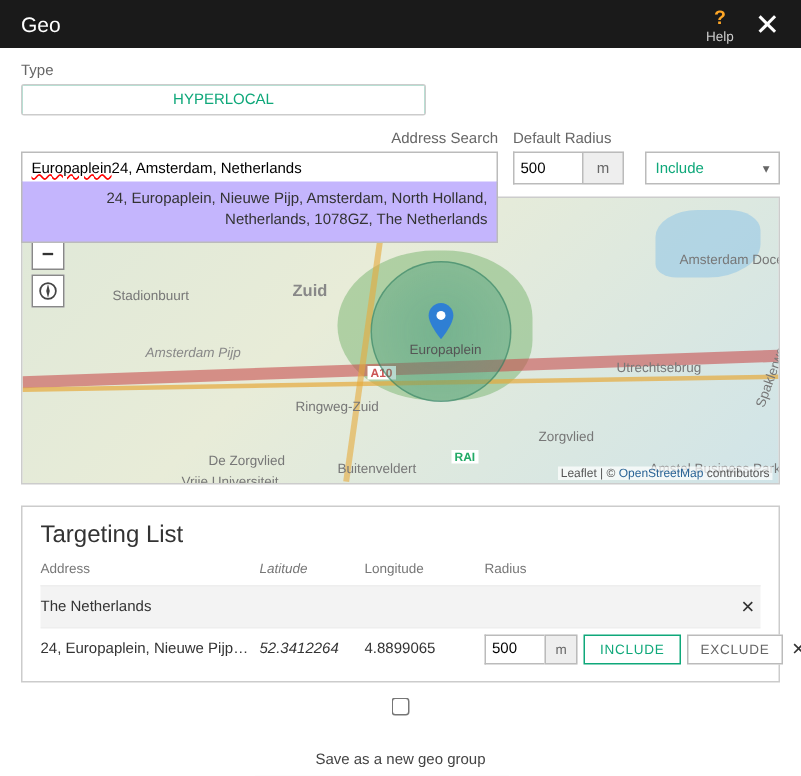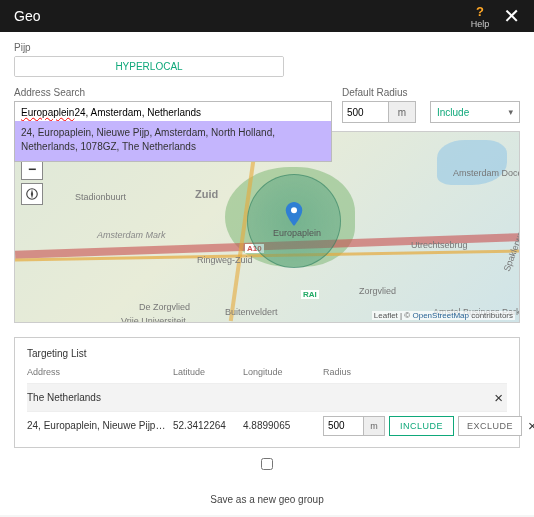--- a/index.html
+++ b/index.html
@@ -9,21 +9,21 @@
 .header-right { display: flex; align-items: center; gap: 14px; }
 .help-wrap { display: flex; flex-direction: column; align-items: center; font-size: 9px; color: #ccc; }
 .help-icon { color: #ffa726; font-size: 13px; font-weight: bold; }
 .close-x { color: #fff; font-size: 20px; cursor: pointer; }
 .content { padding: 10px 14px 0 14px; background: #fff; }
 .label { font-size: 10px; color: #666; margin-bottom: 3px; }
 .type-tabs { display: flex; border: 1px solid #ccc; border-radius: 2px; width: 270px; margin-bottom: 10px; overflow: hidden; }
 .type-tab { flex: 1; text-align: center; font-size: 10px; padding: 4px 0; cursor: pointer; background: #fff; }
 .type-tab.active { color: #0fa87a; border: 1px solid #0fa87a; margin: -1px; }
 .row2 { display: flex; gap: 10px; margin-bottom: 4px; align-items: flex-end; }
-.addr-col { flex: 0 0 318px; position: relative; }
+.addr-col { flex: 0 0 318px; position: relative; text-align: right; }
 .addr-input { width: 100%; height: 22px; border: 1px solid #bbb; font-size: 10px; padding: 0 6px; }
 .addr-input .spell { text-decoration: underline red wavy; text-decoration-thickness: 1px; }
 .suggest { position: absolute; top: 34px; left: 0; right: 0; background: #c4b5fd; border: 1px solid #bbb; border-top: none; font-size: 10px; padding: 5px 6px 7px 6px; line-height: 1.4; z-index: 5; color: #333; }
 .radius-col { flex: 0 0 78px; }
 .radius-box { display: flex; height: 22px; }
 .radius-input { width: 46px; border: 1px solid #bbb; font-size: 10px; padding: 0 4px; border-right: none; }
 .radius-unit { width: 28px; border: 1px solid #bbb; background: #eee; font-size: 10px; display: flex; align-items: center; justify-content: center; color: #666; }
 .include-col { flex: 1; }
 .include-sel { width: 100%; height: 22px; border: 1px solid #bbb; font-size: 10px; color: #0fa87a; display: flex; align-items: center; justify-content: space-between; padding: 0 6px; cursor: pointer; }
 .map-wrap { margin-top: 8px; height: 192px; position: relative; border: 1px solid #ccc; background: linear-gradient(135deg,#dfe8d8 0%,#e8ecd8 40%,#d0e4e8 100%); overflow: hidden; }
@@ -40,24 +40,24 @@
 .pin-label { position:absolute; left:258px; top:96px; font-size:9px; color:#555; }
 .map-ctrls { position:absolute; left:6px; top:6px; display:flex; flex-direction:column; gap:3px; }
 .zoom-box { background:#fff; border:1px solid #888; width:22px; }
 .zoom-btn { height:20px; display:flex; align-items:center; justify-content:center; font-size:14px; border-bottom:1px solid #888; font-weight:bold; cursor:pointer; color:#333; }
 .zoom-btn:last-child { border-bottom:none; }
 .loc-btn { width:22px; height:22px; background:#fff; border:1px solid #888; display:flex; align-items:center; justify-content:center; cursor:pointer; }
 .mark-place { position:absolute; right:8px; bottom:22px; background:rgba(255,255,255,.9); border:1px solid #aaa; padding:3px 8px; font-size:10px; color:#0fa87a; cursor:pointer; border-radius:2px; }
 .map-attr { position:absolute; right:4px; bottom:2px; font-size:8px; color:#555; background:rgba(255,255,255,.7); padding:0 2px; }
 .map-attr a { color:#2a6496; }
 .targeting { border:1px solid #ccc; margin-top:14px; padding:10px 12px 8px 12px; }
-.targeting-title { font-size:10px; margin-bottom:6px; color:#333; }
+.targeting-title { font-size:16px; margin-bottom:6px; color:#333; }
 .tl-head { display:flex; font-size:9px; color:#777; padding:2px 0 6px 0; }
 .col-addr { flex:0 0 146px; }
-.col-lat { flex:0 0 70px; }
+.col-lat { flex:0 0 70px;font-style:italic; }
 .col-lon { flex:0 0 80px; }
 .col-rad { flex:0 0 50px; }
 .tl-row { display:flex; align-items:center; font-size:10px; color:#333; height:28px; border-top:1px solid #eee; }
 .tl-row.group { background:#f3f3f3; }
 .tl-row .col-addr { white-space:nowrap; overflow:hidden; text-overflow:ellipsis; padding-right:6px; }
 .radius-mini { display:flex; height:20px; }
 .radius-mini input { width:40px; border:1px solid #bbb; font-size:10px; padding:0 4px; border-right:none; }
 .radius-mini .u { width:22px; border:1px solid #bbb; background:#eee; font-size:9px; display:flex; align-items:center; justify-content:center; color:#666; }
 .inc-btn { height:20px; border:1px solid #0fa87a; color:#0fa87a; background:#fff; font-size:9px; padding:0 10px; margin:0 4px; cursor:pointer; letter-spacing:.5px; }
 .exc-btn { height:20px; border:1px solid #bbb; color:#666; background:#fff; font-size:9px; padding:0 8px; cursor:pointer; letter-spacing:.5px; }
@@ -73,21 +73,21 @@
   <div class="header-right">
     <div class="help-wrap">
       <span class="help-icon">?</span>
       <span>Help</span>
     </div>
     <span class="close-x">✕</span>
   </div>
 </div>
 
 <div class="content">
-  <div class="label">Pijp</div>
+  <div class="label">Type</div>
   <div class="type-tabs">
     <div class="type-tab active">HYPERLOCAL</div>
   </div>
 
   <div class="row2">
     <div class="addr-col">
       <div class="label">Address Search</div>
       <div class="addr-input" style="display:flex;align-items:center;">
           <span class="spell">Europaplein</span>
           <span> 24, Amsterdam, Netherlands</span>
@@ -114,33 +114,33 @@
     <div class="map-overlay">
       <div class="water"></div>
         <div class="park"></div>
       <div class="road1"></div>
         <div class="road2"></div>
         <div class="road3"></div>
     </div>
     <div class="map-labels">
       <span style="left:180px;top:56px; font-weight:bold; font-size:11px; color:#888;">Zuid</span>
       <span style="left:136px;top:14px;">Apollobuurt</span>
-      <span style="left:182px;top:123px;">Ringweg-Zuid</span>
+      <span style="left:182px;top:134px;">Ringweg-Zuid</span>
       <span style="left:438px;top:36px;">Amsterdam Docentrum</span>
       <span style="left:344px;top:154px;">Zorgvlied</span>
       <span style="left:396px;top:108px;">Utrechtsebrug</span>
       <span style="left:210px;top:175px;">Buitenveldert</span>
       <span style="left:418px;top:175px;">Amstel Business Park</span>
       <span style="left:60px;top:60px;">Stadionbuurt</span>
       <span style="left:476px;top:112px; transform:rotate(-70deg);">Spaklerweg</span>
       <span style="left:124px;top:170px;">De Zorgvlied</span>
       <span style="left:106px;top:184px;">Vrije Universiteit</span>
       <span style="left:230px;top:112px; font-weight:bold; color:#c55; background:#fff; padding:0 2px; font-size:8px;">A10</span>
-      <span style="left:286px;top:158px; font-weight:bold; color:#2a6; background:#fff; padding:0 2px; font-size:8px;">RAI</span>
-      <span style="left:82px;top:98px; font-style:italic; color:#888;">Amsterdam Mark</span>
+      <span style="left:286px;top:168px; font-weight:bold; color:#2a6; background:#fff; padding:0 2px; font-size:8px;">RAI</span>
+      <span style="left:82px;top:98px; font-style:italic; color:#888;">Amsterdam Pijp</span>
     </div>
     <div class="geo-circle"></div>
     <div class="pin">
       <svg viewBox="0 0 24 32">
           <path d="M12 0C6 0 1 5 1 11c0 8 11 21 11 21s11-13 11-21C23 5 18 0 12 0z" fill="#2f7fd4"></path>
           <circle cx="12" cy="11" r="4" fill="#fff"></circle>
         </svg>
     </div>
     <div class="pin-label">Europaplein</div>
     <div class="map-ctrls">

